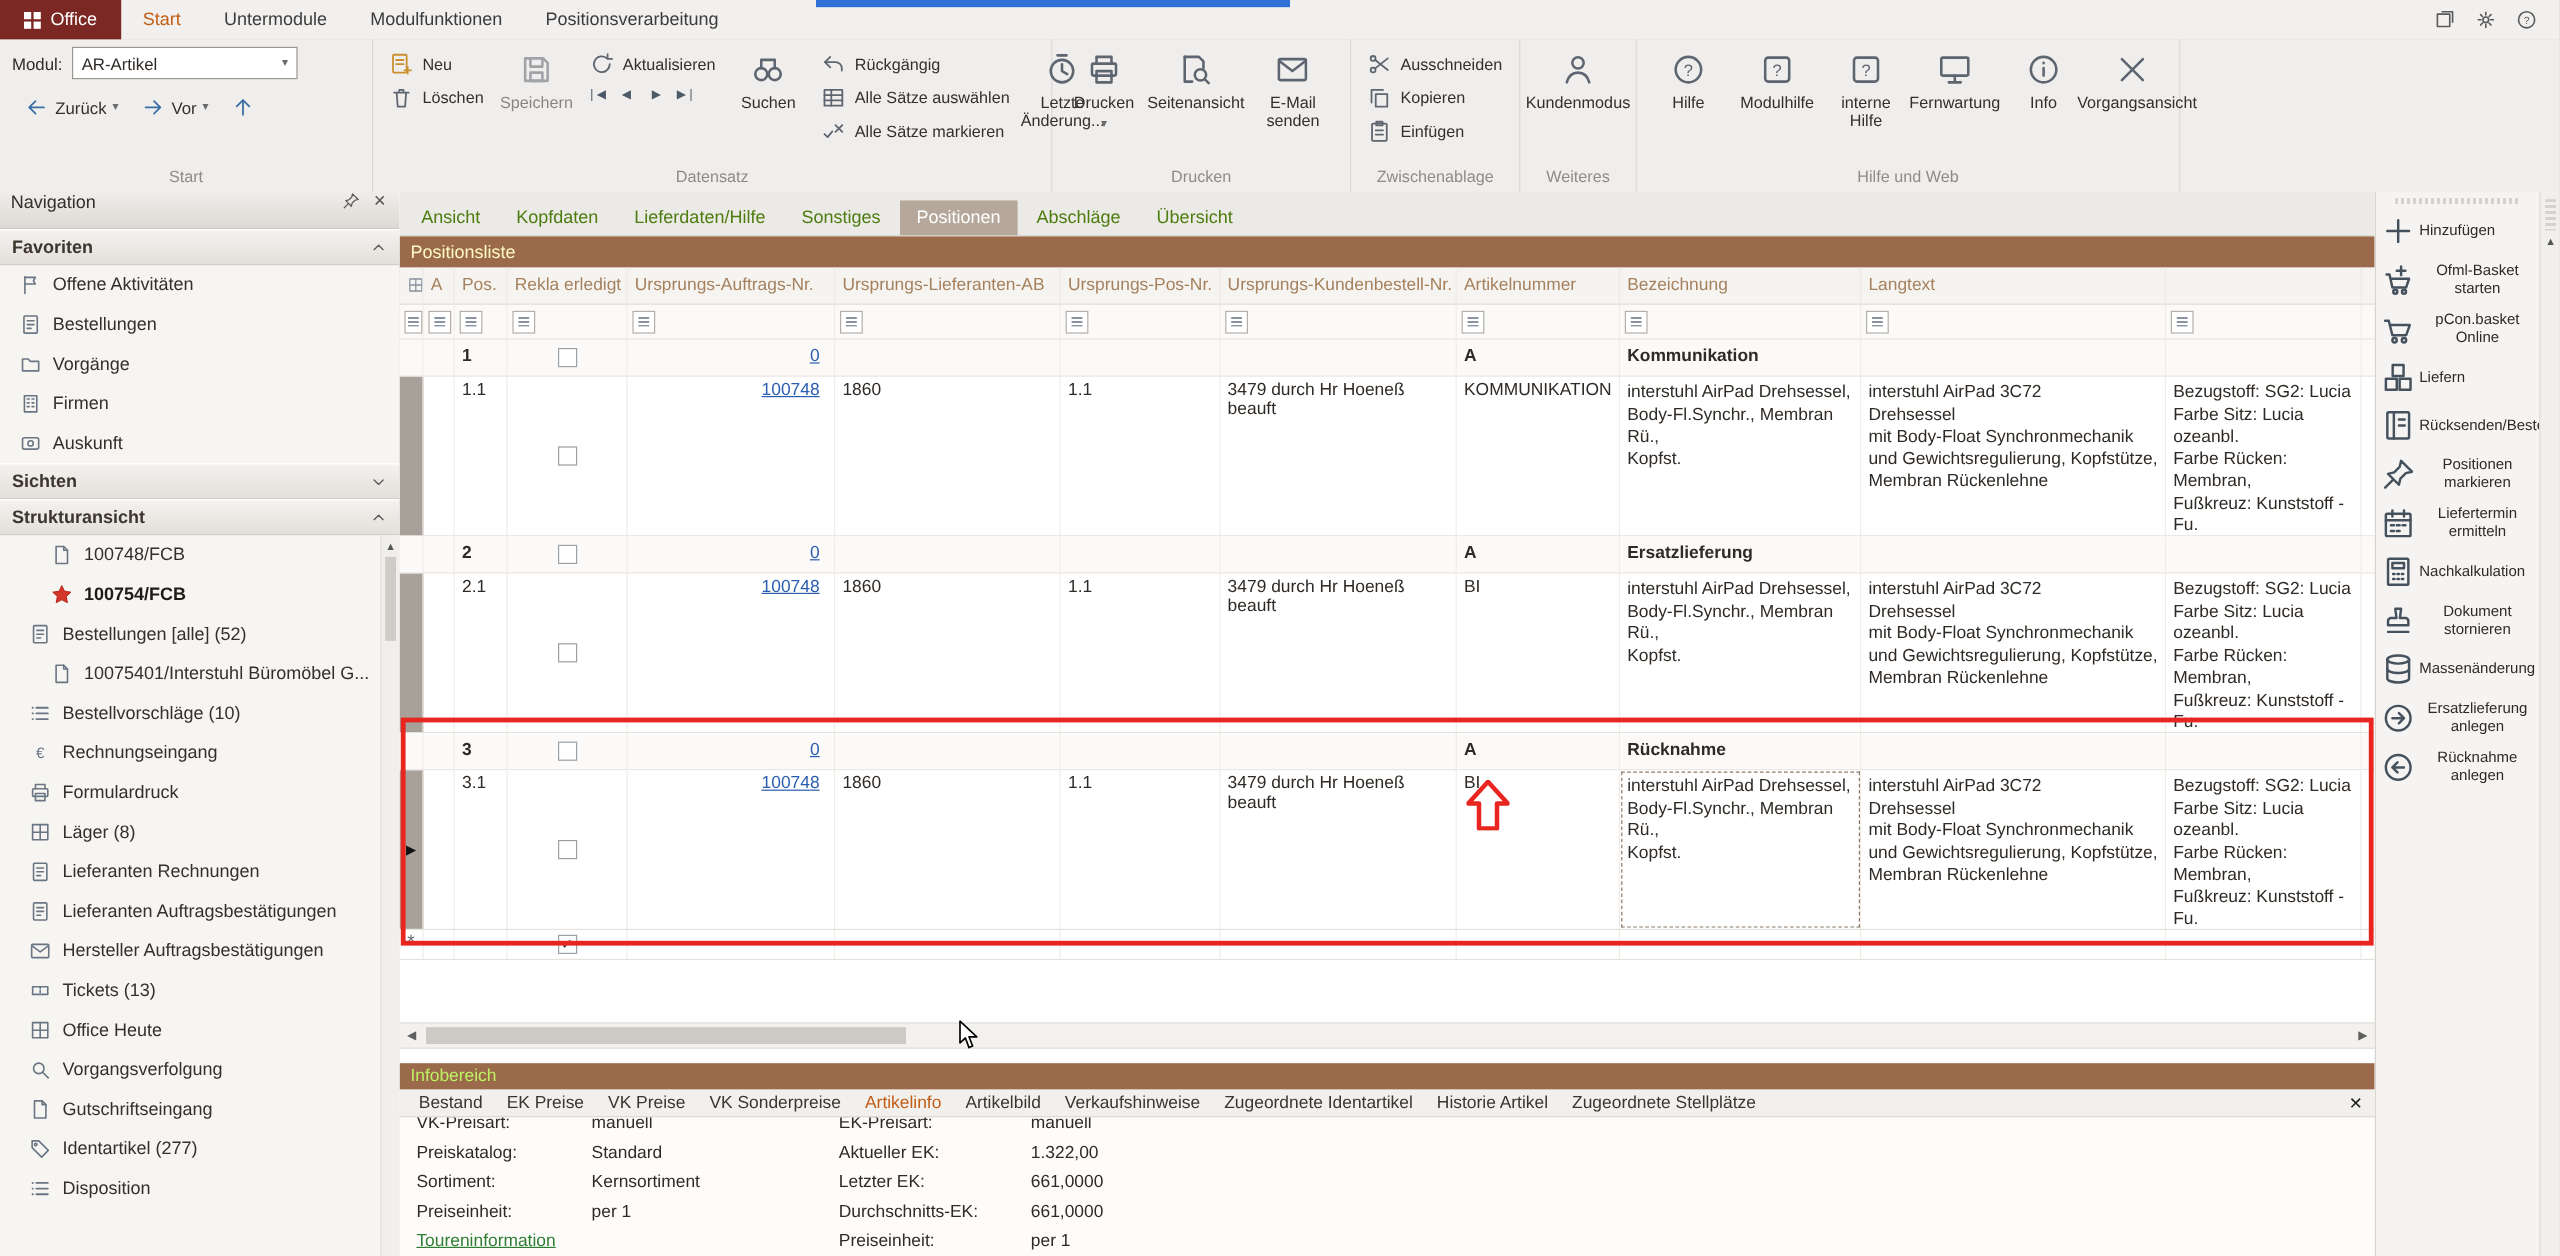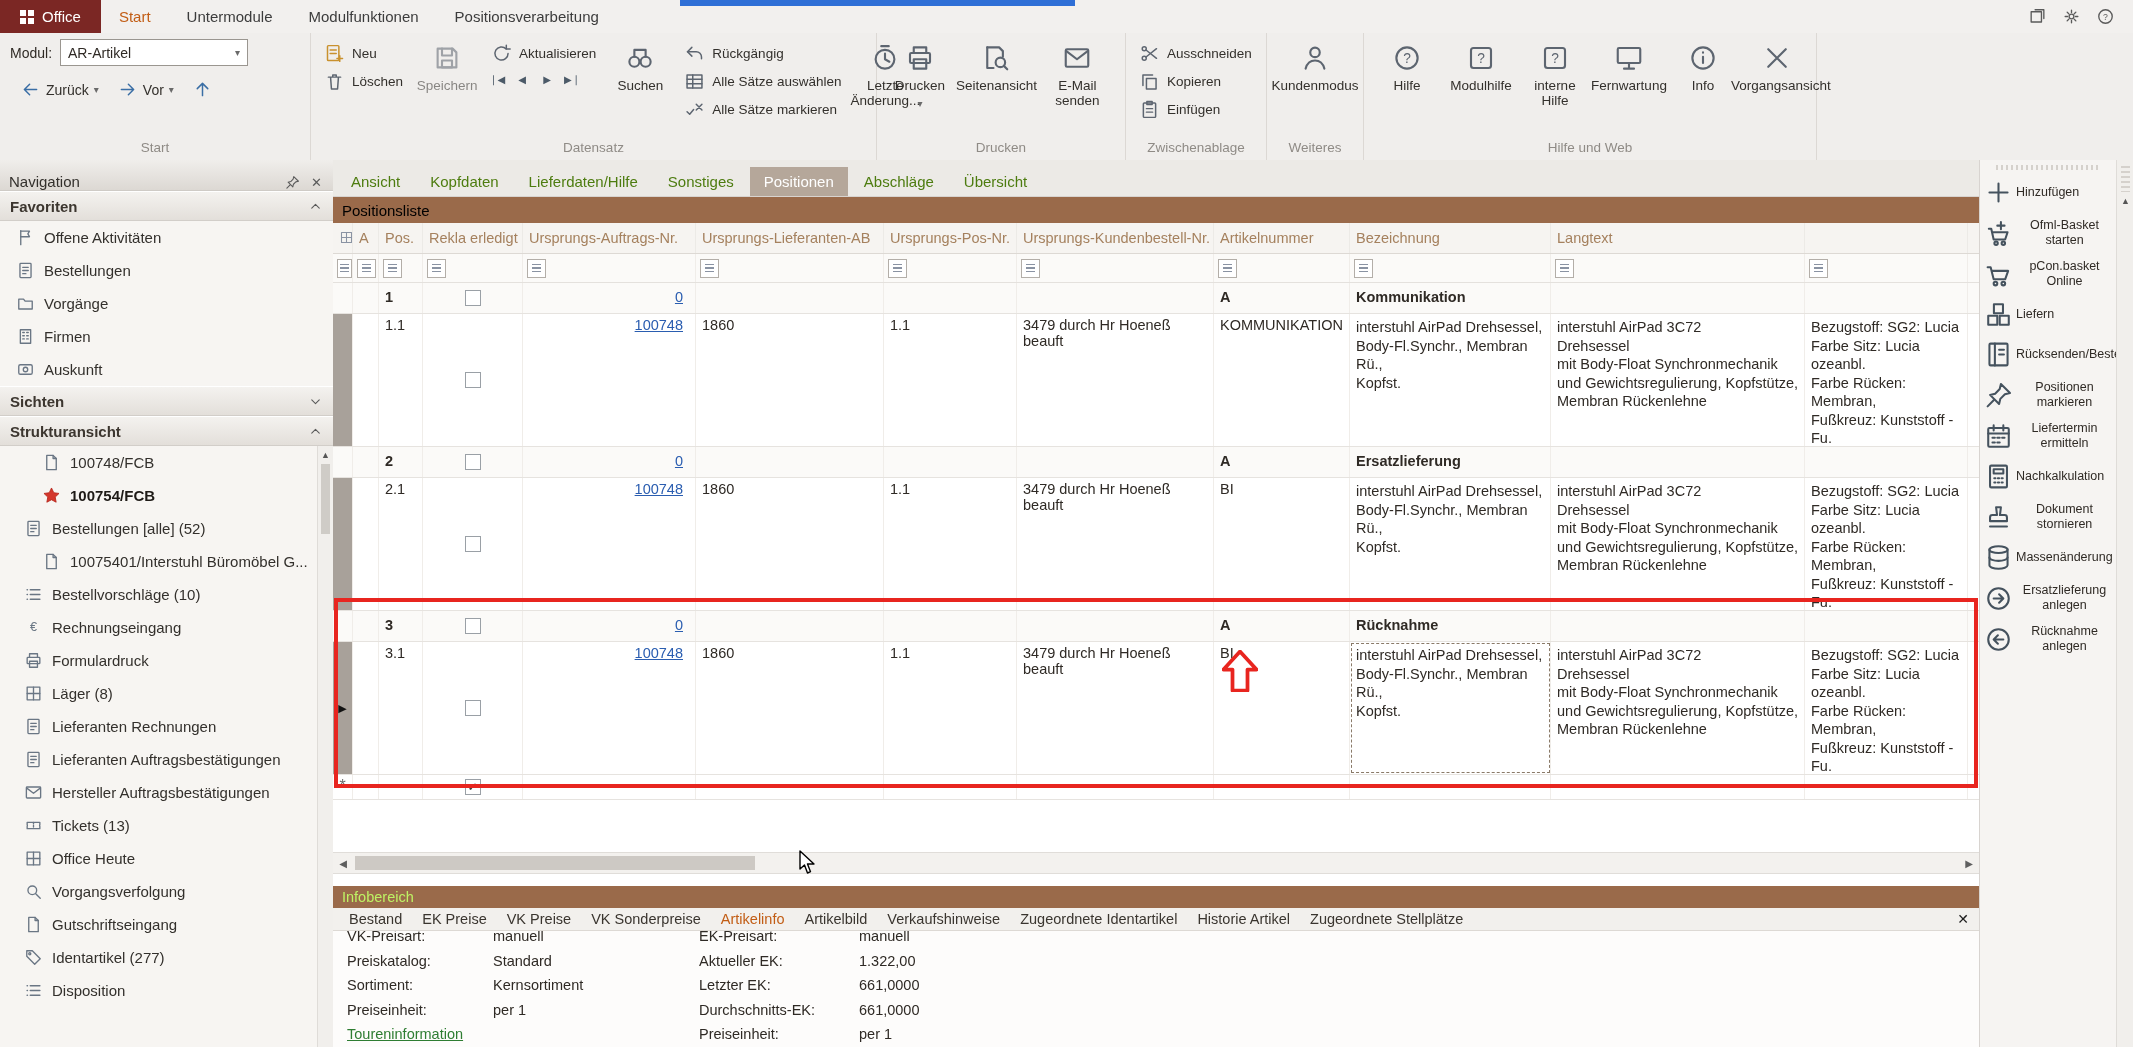--- a/index.html
+++ b/index.html
@@ -43,40 +43,40 @@
   .recbtn{min-width:22px;height:21px;display:flex;align-items:center;justify-content:center;font-size:10px;color:#4c5a68;}
   .modul-row{display:flex;align-items:center;gap:8px;padding-left:2px;}
   .lbl{font-size:14px;}
   .modul-select{width:172px;height:25px;background:#fff;border:1px solid #9a9690;display:flex;align-items:center;justify-content:space-between;padding:0 7px;font-size:14px;}
   .histnav-row{display:flex;align-items:center;gap:18px;margin-top:13px;padding-left:12px;}
   .histbtn{display:flex;align-items:center;gap:5px;font-size:14px;color:#33302c;}
   .dd{font-size:10px;color:#6a6a6a;}
 
   
   .leftnav{position:absolute;left:0;top:160px;width:333px;bottom:0;background:#f7f5f2;border-right:1px solid #c9c5c0;display:flex;flex-direction:column;}
-  .nav-title{height:30px;flex:none;background:linear-gradient(#f0eeeb,#dcd8d3);display:flex;align-items:flex-end;justify-content:space-between;padding:0 9px;border-bottom:1px solid #cfcbc6;color:#33302c;}
+  .nav-title{height:30px;flex:none;background:linear-gradient(#f0eeeb,#dcd8d3);display:flex;align-items:flex-start;justify-content:space-between;padding:0 9px;border-bottom:1px solid #cfcbc6;color:#33302c;}
   .ntb{display:flex;align-items:center;gap:9px;}
   .nti{width:15px;height:15px;color:#5a5a5a;font-size:13px;align-items:center;justify-content:center;}
   .nav-sec{height:28px;flex:none;background:linear-gradient(#f4f2ef,#e3dfda);border-top:1px solid #fff;border-bottom:1px solid #d2cec9;display:flex;align-items:center;justify-content:space-between;padding:0 10px;font-weight:bold;color:#3c362f;}
   .nav-item{height:33px;display:flex;align-items:center;gap:9px;padding-left:16px;color:#33302c;white-space:nowrap;overflow:hidden;}
   .ni{width:19px;height:19px;color:#6a7684;}
   .nav-item.st{padding-left:24px;}
   .nav-item.st.ind{padding-left:42px;}
   .nav-item.sel .nlab{font-weight:bold;color:#1e1a16;}
   .struct-wrap{position:relative;flex:1;min-height:0;overflow:hidden;}
   .sscroll{position:absolute;right:0;top:0;bottom:0;width:15px;background:#f1efec;border-left:1px solid #dfdcd8;text-align:center;}
   .sarr{display:block;font-size:9px;color:#555;padding-top:4px;}
   .sthumb{display:block;width:9px;height:70px;background:#cfccc7;margin:4px auto 0;}
 
   
   .main{position:absolute;left:333px;top:160px;width:1646px;bottom:0;background:#fff;overflow:hidden;}
   .main-tabs{height:36px;background:#eceae6;border-bottom:1px solid #d8d4d0;display:flex;align-items:flex-end;padding-left:4px;gap:2px;}
   .mtab{padding:0 14px;height:29px;display:flex;align-items:center;color:#4d7c0f;}
   .mtab.active{background:#b5a79a;color:#fff;}
-  .plist-bar{height:26px;background:#9a6a4a;color:#000000;display:flex;align-items:center;padding:0 9px;font-size:15px;}
+  .plist-bar{height:26px;background:#9a6a4a;color:#fef9c3;display:flex;align-items:center;padding:0 9px;font-size:15px;}
   .thead{display:flex;height:30px;background:#f6f4f1;border-bottom:1px solid #ddd9d4;color:#a5815e;}
   .th{box-sizing:border-box;flex:none;padding:7px 4px 0 6px;font-size:14.5px;white-space:nowrap;overflow:hidden;border-right:1px solid #eceae6;}
   .thic{width:15px;height:15px;color:#8a93a3;}
   .tfilter{display:flex;height:28px;background:#fbfaf8;border-bottom:1px solid #e4e1dd;}
   .tf{box-sizing:border-box;flex:none;display:flex;align-items:center;padding-left:4px;border-right:1px solid #f0ede9;}
   .fbox{width:17px;height:17px;background:#fff;border:1px solid #b3aea8;display:inline-flex;align-items:center;justify-content:center;}
   .fbox i{display:block;width:9px;height:8px;background:repeating-linear-gradient(#8a93a3 0 1.5px,transparent 1.5px 3.5px);}
   .trow{display:flex;border-bottom:1px solid #e6e3df;background:#fff;}
   .trow.group{height:30px;background:#fbfaf8;}
   .trow.detail{height:132px;}

